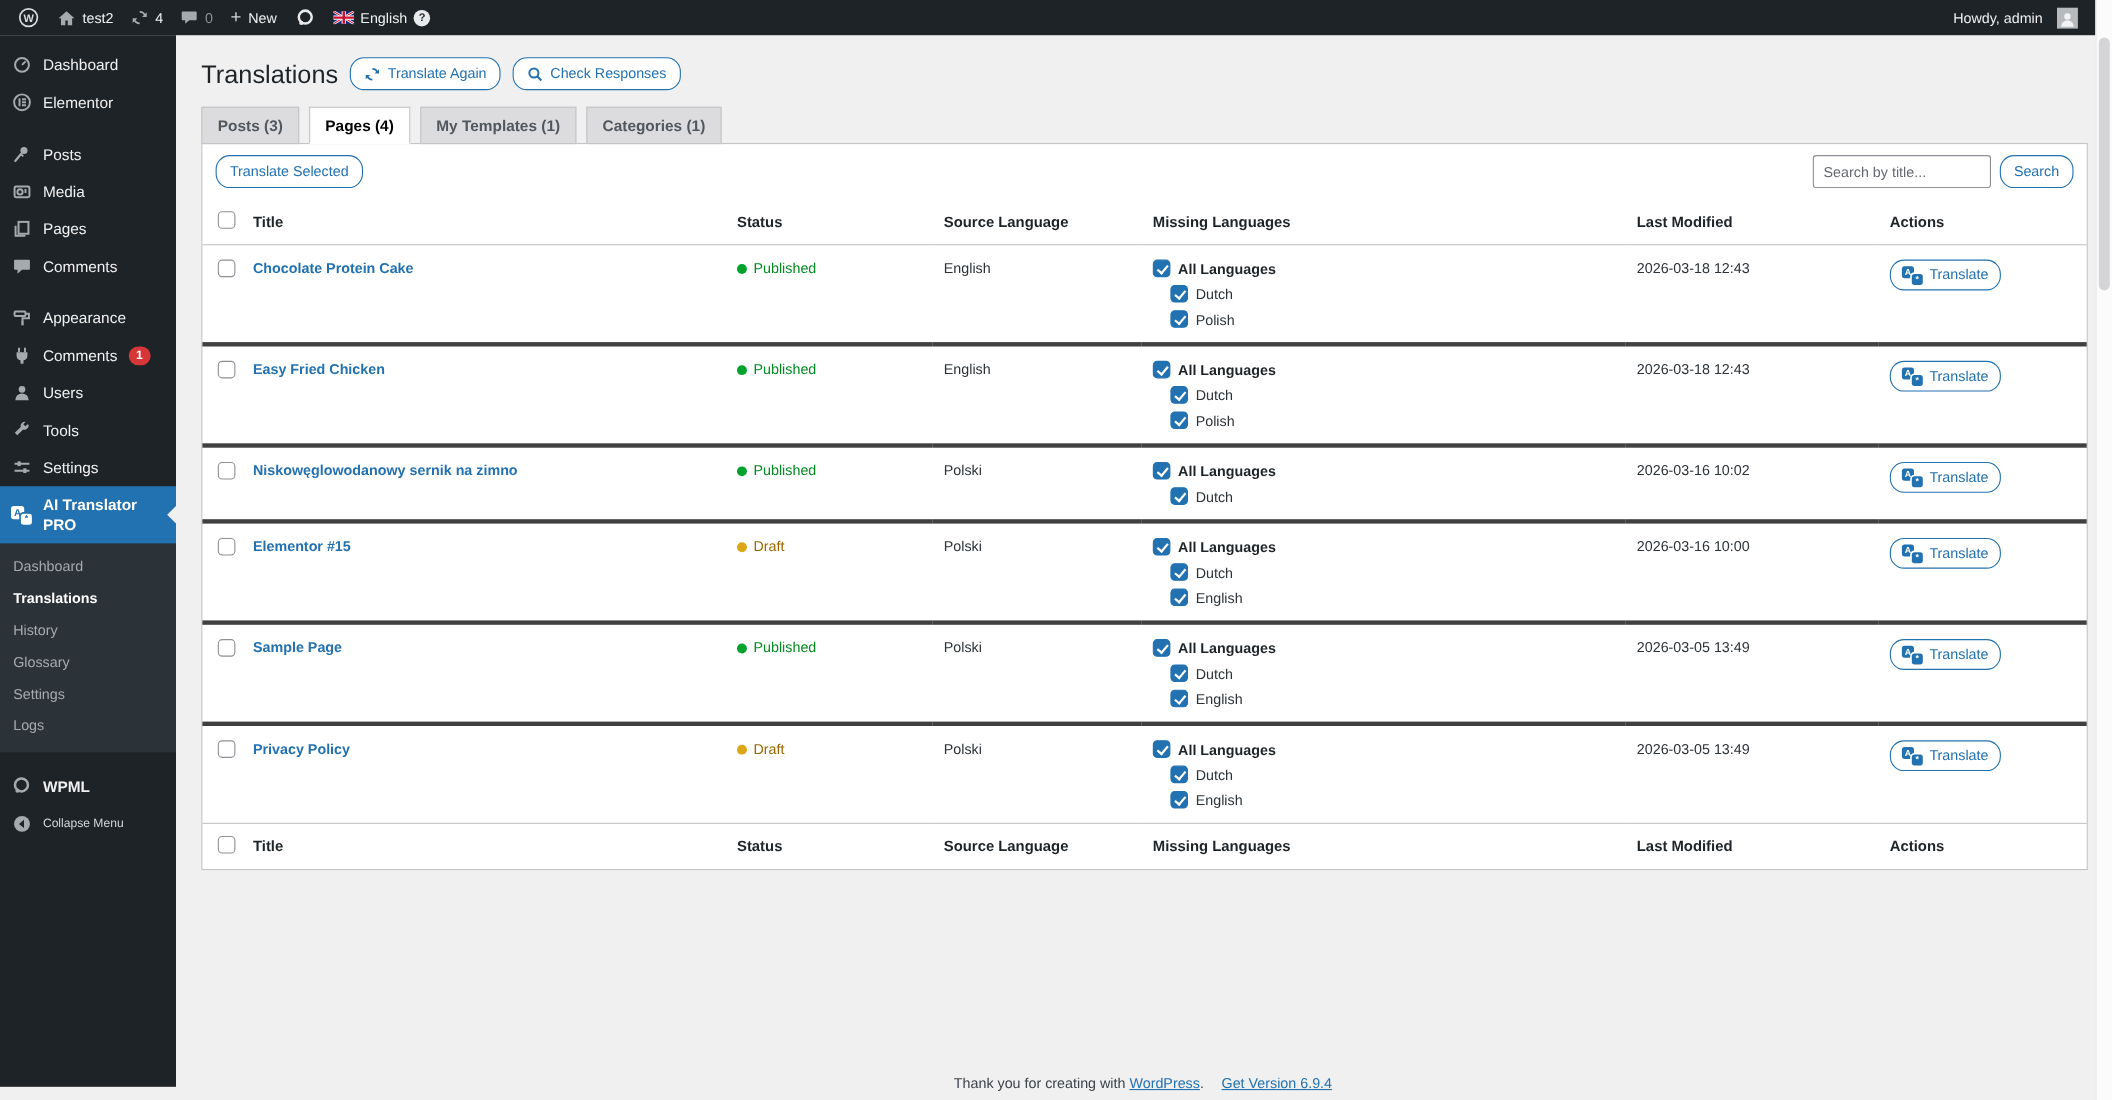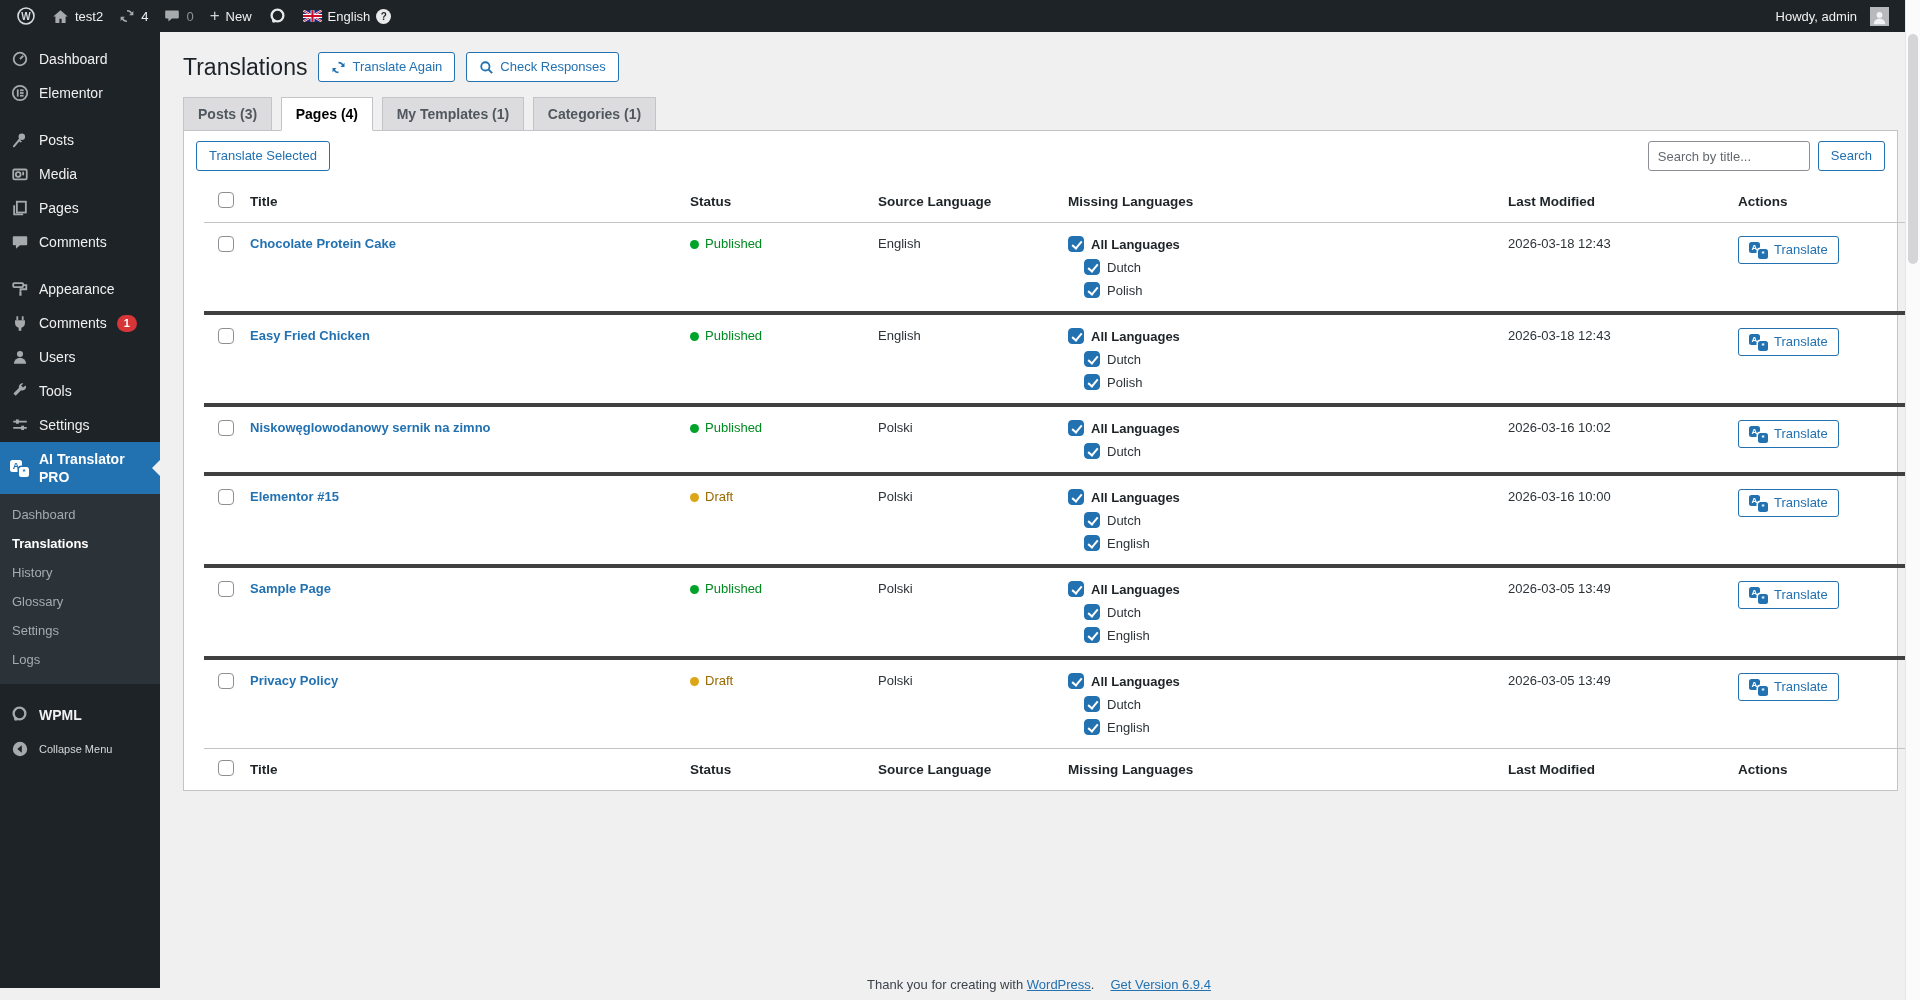--- a/index.html
+++ b/index.html
@@ -47,34 +47,34 @@
   .mt-icon .tib-a { top:0; left:0; width:12px; height:12px; font-size:9px; line-height:12px; }
   .mt-icon .tib-b { bottom:0; right:0; width:10px; height:10px; font-size:8px; line-height:10px; box-shadow:0 0 0 1.5px #2271b1; }
   .menu-item.active .tib { background:#fff; color:#2271b1; }
 
   
   #content { position:absolute; left:160px; top:32px; right:15px; bottom:0; overflow:hidden; }
   .notice { display:inline-block; margin:25px 0 0 23px; background:#fff; border:1px solid #c3c4c7; border-left:4px solid #dba617; padding:11px 13px; font-size:13px; }
   .notice a { text-decoration:underline; }
   .page-head { display:flex; align-items:center; gap:11px; margin:20px 0 0 23px; }
   h1 { margin:0; font-size:23px; font-weight:400; color:#1d2327; }
-  .btn { display:inline-flex; align-items:center; gap:6px; background:#fff; border:1px solid #2271b1; color:#2271b1; border-radius:3px; padding:5px 12px; font-size:13px; font-family:inherit; cursor:pointer; line-height:18px; }
+  .btn { display:inline-flex; align-items:center; gap:6px; background:#fff; border:1px solid #2271b1; color:#2271b1; border-radius:13px; padding:5px 12px; font-size:13px; font-family:inherit; cursor:pointer; line-height:18px; }
   .btn .bi { display:flex; color:#2271b1; }
 
   .tabs { margin:15px 0 0 23px; position:relative; z-index:2; }
   .nav-tab { display:inline-block; border:1px solid #c3c4c7; background:#dcdcde; color:#50575e; font-weight:600; font-size:14px; padding:8px 14px; margin-right:5px; cursor:pointer; }
   .nav-tab[data-active="true"] { background:#fff; border-bottom-color:#fff; color:#000; position:relative; z-index:3; }
 
   .panel { margin:-1px 7px 0 23px; background:#fff; border:1px solid #c3c4c7; position:relative; z-index:1; }
   .toolbar { display:flex; justify-content:space-between; align-items:center; padding:10px 12px; }
   .search-group { display:flex; align-items:center; gap:8px; }
   input.search { width:162px; height:30px; border:1px solid #8c8f94; border-radius:3px; padding:0 9px; font-family:"Liberation Sans",sans-serif; font-size:13px; color:#2c3338; background:#fff; }
   input.search::placeholder { color:#646970; }
 
-  table { width:100%; border-collapse:collapse; table-layout:fixed; font-size:13px;margin-left:20px; }
+  table { width:100%; border-collapse:collapse; table-layout:fixed; font-size:13px; }
   thead th { border-bottom:1px solid #c3c4c7; }
   tfoot th { border-top:1px solid #c3c4c7; }
   th { text-align:left; font-weight:600; font-size:13.5px; padding:11px 10px; color:#1d2327; }
   th.cb-col, td.cb-col { padding-left:14px; padding-right:0; }
   td { vertical-align:top; padding:13px 10px; border-top:4px solid #404040; color:#2c3338; }
   tbody tr:first-child td { border-top:none; }
   .row-title { font-weight:600; text-decoration:none; font-size:13px; }
   .dot { display:inline-block; width:9px; height:9px; border-radius:50%; background:#00a32a; margin-right:6px; vertical-align:-1px; }
   td[data-status="draft"] .dot { background:#dba617; }
   .status-text { color:#008a20; }

